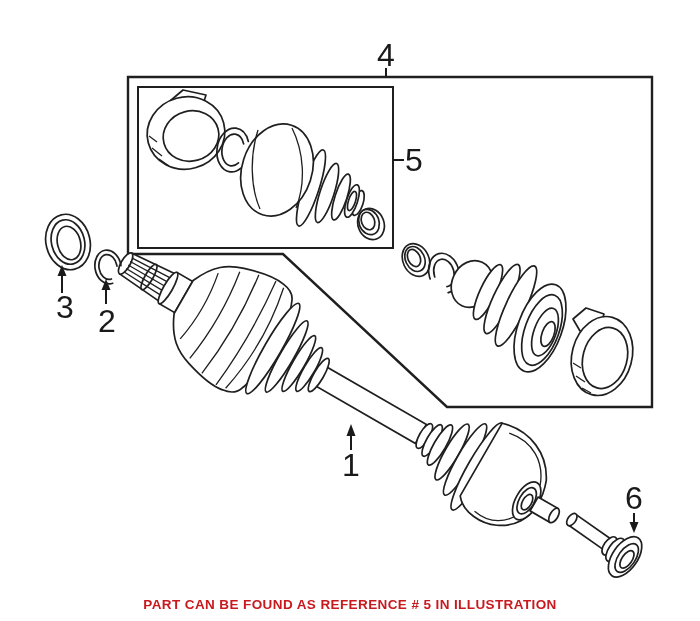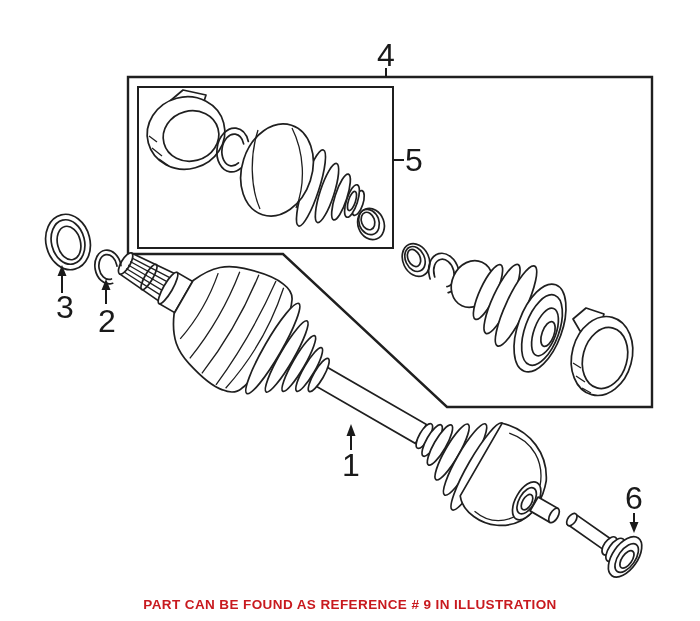--- a/index.html
+++ b/index.html
@@ -166,14 +166,14 @@
     <polygon class="ahead" points="346.5,436 355.5,436 351,424"></polygon>
     <text class="callout" x="351" y="476" text-anchor="middle">1</text>
   </g>
   <g>
     <path class="arrow" d="M634,513 L634,523"></path>
     <polygon class="ahead" points="629.5,522 638.5,522 634,533"></polygon>
     <text class="callout" x="634" y="509" text-anchor="middle">6</text>
   </g>
 </svg>
 
-<div class="footer-note">PART CAN BE FOUND AS REFERENCE # 9 IN ILLUSTRATION</div>
+<div class="footer-note">PART CAN BE FOUND AS REFERENCE # 5 IN ILLUSTRATION</div>
 </div>
 
 </body></html>

